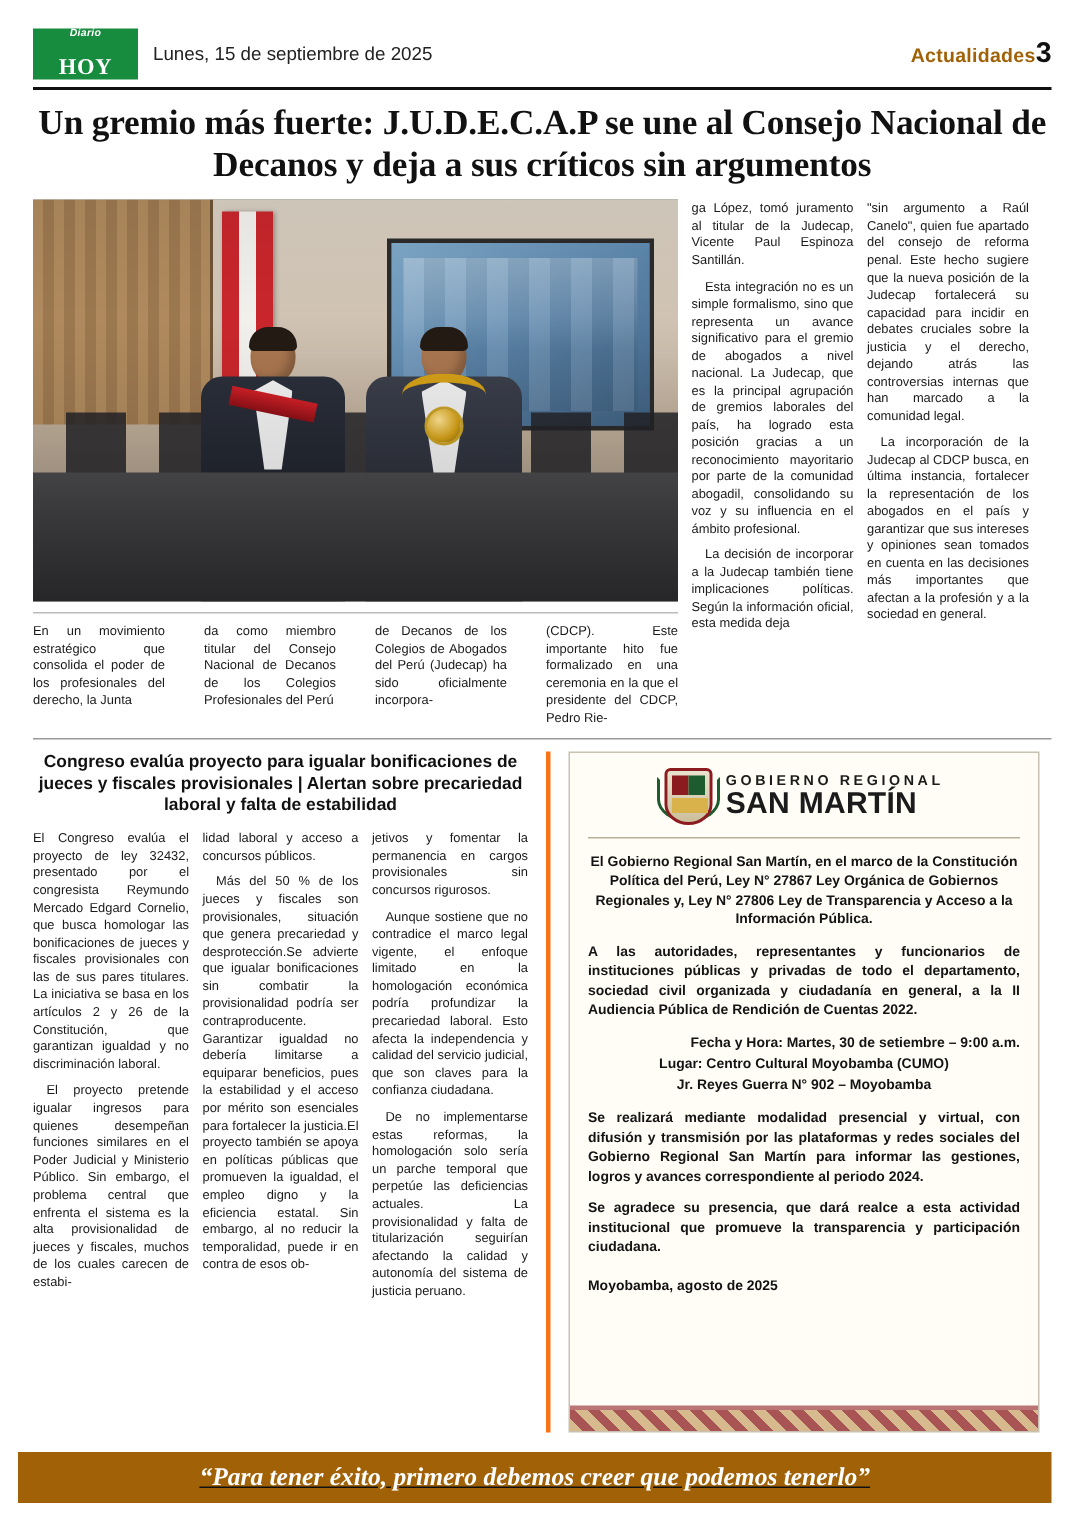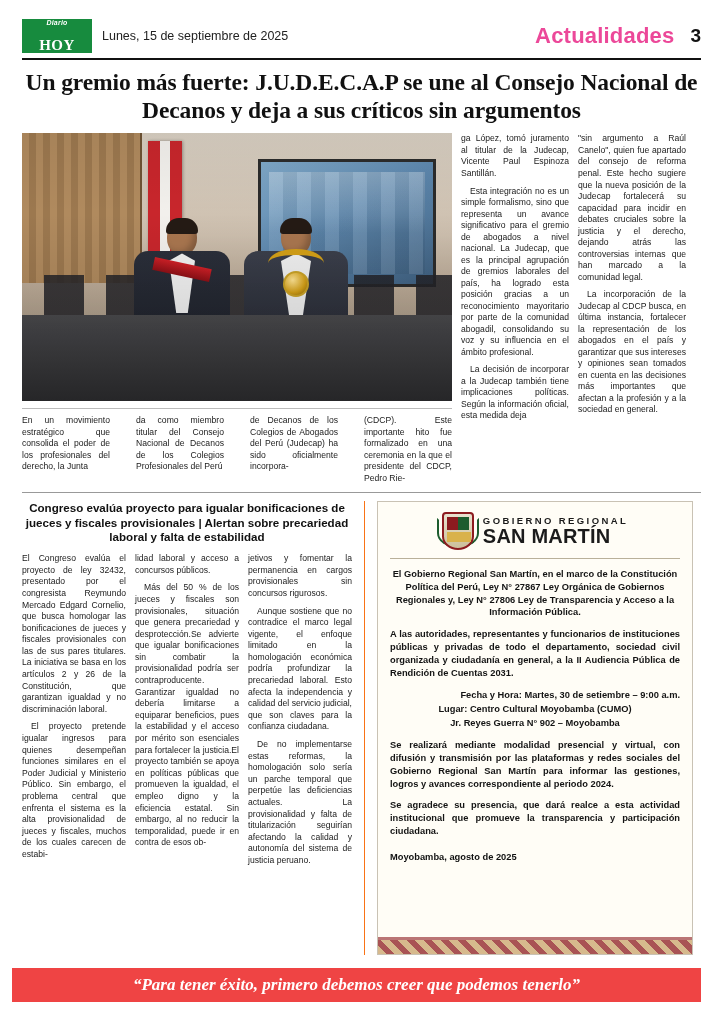--- a/index.html
+++ b/index.html
@@ -42,22 +42,22 @@
     letter-spacing: .2px; margin-bottom: 1px;
   }
   .logo-box .l2 {
     font-size: 15px; font-weight: bold; letter-spacing: .5px;
     font-family: "Liberation Serif", serif;
   }
   .masthead-date {
     font-size: 12.5px; color: #222; flex: 1;
   }
   .section-name {
-    font-size: 22px; font-weight: bold; color: #ec4899;
-    letter-spacing: .2px; margin-right: 16px;
+    font-size: 13px; font-weight: bold; color: #a16207;
+    letter-spacing: .2px; 
   }
   .page-num {
     font-size: 19px; font-weight: bold; color: #111;
   }
 
   
   .headline {
     font-family: "Liberation Serif", serif;
     font-weight: bold;
     font-size: 23.5px;
@@ -194,21 +194,21 @@
 
   
   .hr-thin { border: 0; border-top: 1px solid #999; margin: 8px 0 8px 0; }
 
   
   .lower {
     display: flex;
     gap: 12px;
   }
   .lower-left { width: 330px; }
-  .lower-right { width: 329px; border-left: 1px solid #f97316; padding-left: 12px; }
+  .lower-right { width: 329px; border-left: 3px solid #f97316; padding-left: 12px; }
 
   .sub-headline {
     font-family: "Liberation Sans", sans-serif;
     font-weight: bold;
     font-size: 11.6px;
     line-height: 1.27;
     text-align: center;
     margin: 0 0 8px 0;
     color: #111;
   }
@@ -288,22 +288,22 @@
   }
   .ad-foot2 {
     position:absolute; left:0; right:0; bottom:14px; height:3px; background:#8c1b1f; opacity:.6;
   }
 
   
   .footer-banner {
     position: absolute;
     left: 12px; right: 22px; bottom: 22px;
     height: 34px;
-    background: #ef4444;
-    display: flex; align-items: center; justify-content: center;
+    background: #a16207;
+    display: flex; align-items: center; justify-content: center; text-decoration: underline;
   }
   .footer-banner span {
     color: #fff;
     font-family: "Liberation Serif", serif;
     font-style: italic;
     font-weight: bold;
     font-size: 17px;
   }
 </style>
 </head>
@@ -413,21 +413,21 @@
             <div class="g1">GOBIERNO REGIONAL</div>
             <div class="g2">SAN MARTÍN</div>
           </div>
         </div>
 
         <hr class="rule">
 
         <p class="bold">El Gobierno Regional San Martín, en el marco de la Constitución Política del Perú, Ley N° 27867 Ley Orgánica de Gobiernos Regionales y, Ley N° 27806 Ley de Transparencia y Acceso a la Información Pública.</p>
 
 
-        <p class="just">A las autoridades, representantes y funcionarios de instituciones públicas y privadas de todo el departamento, sociedad civil organizada y ciudadanía en general, a la II Audiencia Pública de Rendición de Cuentas 2031.</p>
+        <p class="just">A las autoridades, representantes y funcionarios de instituciones públicas y privadas de todo el departamento, sociedad civil organizada y ciudadanía en general, a la II Audiencia Pública de Rendición de Cuentas 2022.</p>
 
         <p class="bold" style="margin-bottom:2px;text-align:right;">Fecha y Hora: Martes, 30 de setiembre – 9:00 a.m.</p>
         <p class="bold" style="margin-bottom:1px;">Lugar: Centro Cultural Moyobamba (CUMO)</p>
         <p class="bold">Jr. Reyes Guerra N° 902 – Moyobamba</p>
 
         <p class="just">Se realizará mediante modalidad presencial y virtual, con difusión y transmisión por las plataformas y redes sociales del Gobierno Regional San Martín para informar las gestiones, logros y avances correspondiente al periodo 2024.</p>
         <p class="just">Se agradece su presencia, que dará realce a esta actividad institucional que promueve la transparencia y participación ciudadana.</p>
 
         <div class="ad-sign">Moyobamba, agosto de 2025</div>
 

